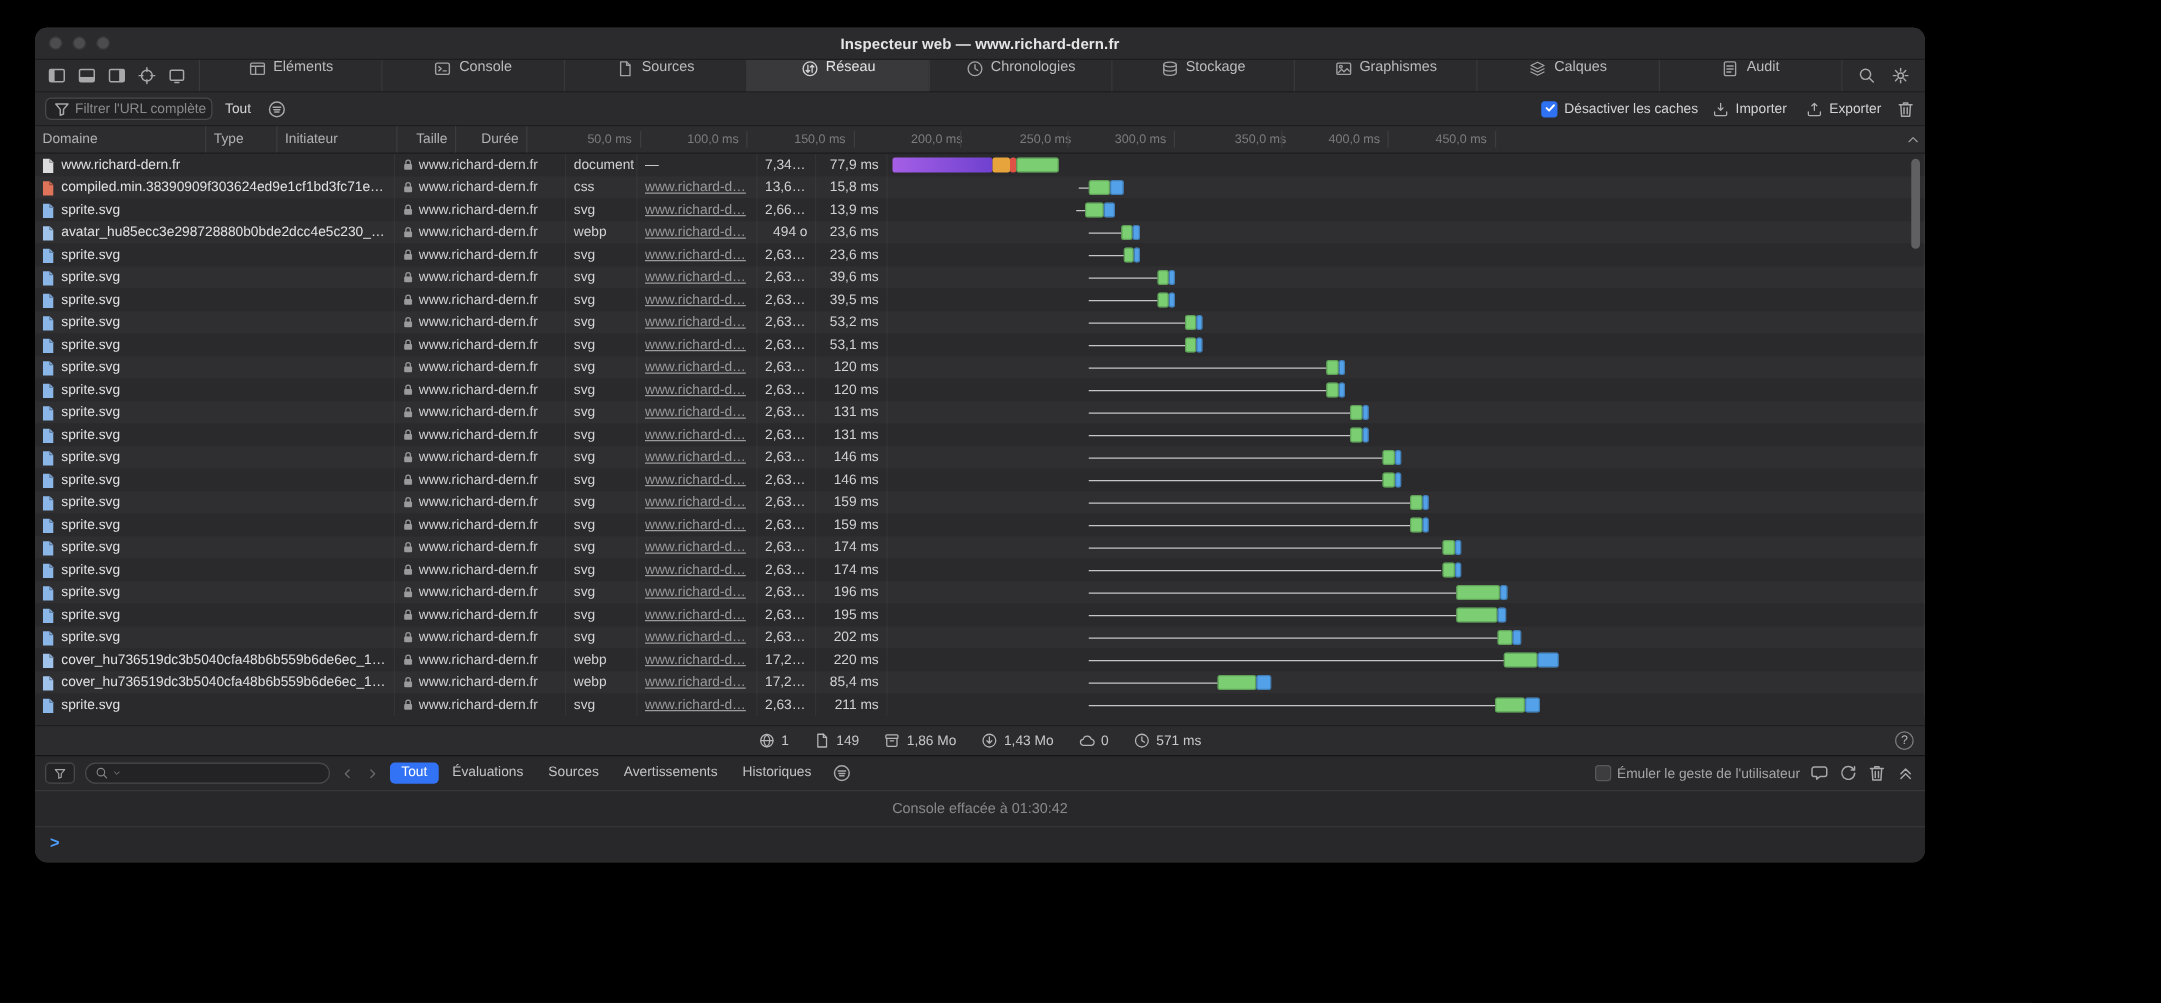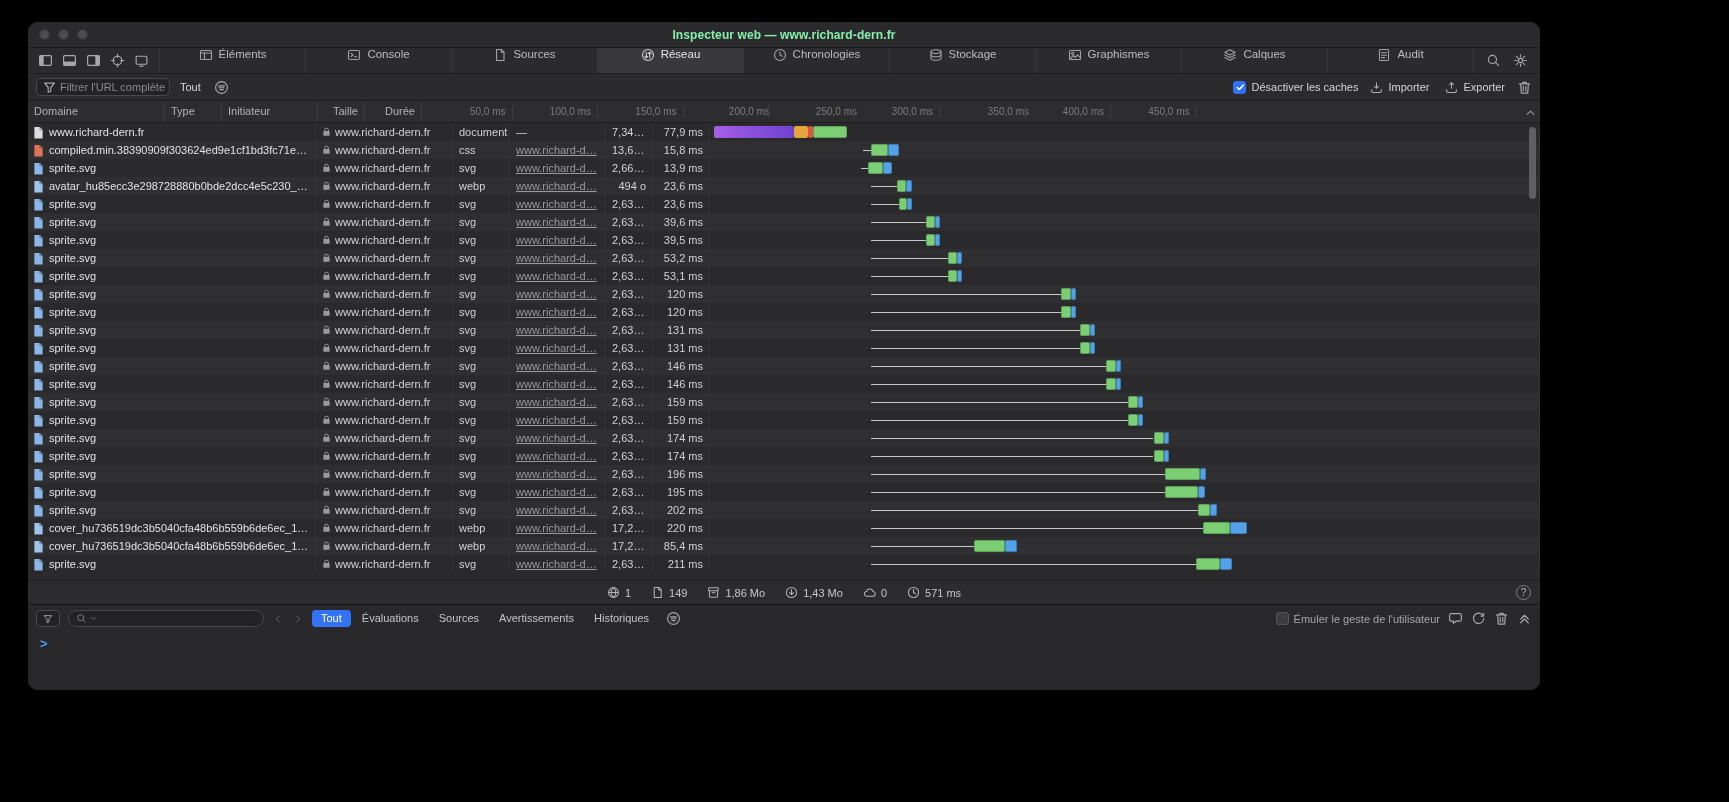--- a/index.html
+++ b/index.html
@@ -4,21 +4,21 @@
 <style>
   *{margin:0;padding:0;box-sizing:border-box}
   html,body{width:1729px;height:802px;background:#000;font-family:"Liberation Sans",sans-serif;overflow:hidden}
   .stage{position:relative;width:1729px;height:802px;background:#000}
   .window{position:absolute;left:28px;top:22px;width:1512px;height:668px;background:#29292b;border-radius:10px;overflow:hidden;display:flex;flex-direction:column;box-shadow:inset 0 0 0 1px rgba(255,255,255,.09),0 20px 50px rgba(0,0,0,.7)}
 
   
   .titlebar{height:26px;position:relative;display:flex;align-items:center;justify-content:center;background:#2b2b2d;border-bottom:1px solid #1d1d1f;flex:0 0 auto}
   .traffic{position:absolute;left:11px;top:0;height:100%;display:flex;align-items:center;gap:8px}
   .dot{width:11px;height:11px;border-radius:50%;background:#4c4c4e;box-shadow:inset 0 0 0 1px rgba(0,0,0,.3)}
-  .wtitle{font-size:12px;color:#86efac;font-weight:700;letter-spacing:.1px}
+  .wtitle{font-size:12px;color:#e5e5e5;font-weight:700;letter-spacing:.1px}
 
   
   .toolbar{height:26px;display:flex;align-items:stretch;background:#2b2b2d;border-bottom:1px solid #1d1d1f;flex:0 0 auto}
   .tool-left{display:flex;align-items:center;gap:9px;padding:0 10px;flex:0 0 auto}
   .tbtn{display:inline-flex;align-items:center;justify-content:center;color:#a8a8aa;cursor:default}
   .tbtn svg{width:15px;height:15px}
   .tabs{flex:1;display:flex;align-items:stretch}
   .main-tab{flex:1;display:flex;align-items:flex-start;justify-content:center;gap:6px;border-left:1px solid #39393b;color:#bcbcbe;font-size:11.5px}
   .main-tab .ticon{display:inline-flex;color:#a2a2a4}
   .main-tab .ticon svg{width:14px;height:14px}
@@ -1194,20 +1194,23 @@
             <path d="M2.2 3.6h9.6M5.4 3.6V2.2h3.2v1.4M3.4 3.6l.6 8.6h6l.6-8.6M5.8 5.8v4.4M8.2 5.8v4.4"></path>
           </svg>
         </span>
       <span class="tbtn">
           <svg viewBox="0 0 14 14" fill="none" stroke="currentColor" stroke-width="1.1" stroke-linecap="round" stroke-linejoin="round" xmlns="http://www.w3.org/2000/svg">
             <path d="M3.5 7.5L7 4l3.5 3.5M3.5 11L7 7.5 10.5 11"></path>
           </svg>
         </span>
     </div>
 
+    <div class="console-msg">
+      <span>Console effacée à 01:30:42</span>
+    </div>
     <div class="prompt-row">
       <span class="caret">&gt;</span>
     </div>
     <div class="console-rest"></div>
 
     <div class="vthumb"></div>
   </div>
 </div>
 
 </body></html>

